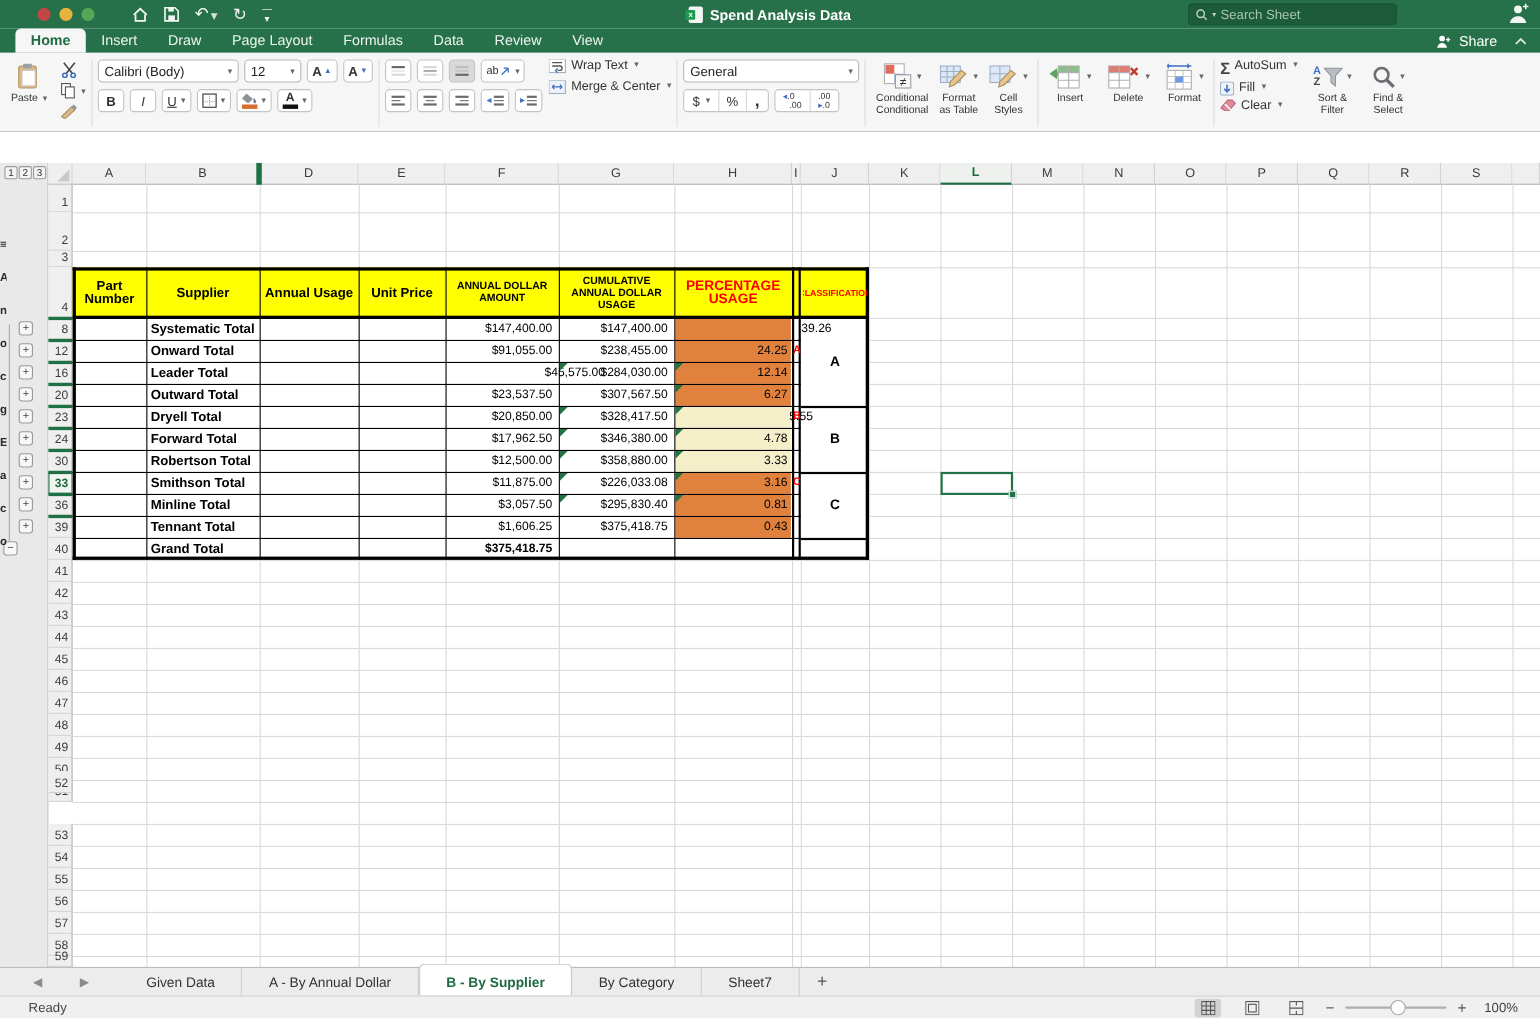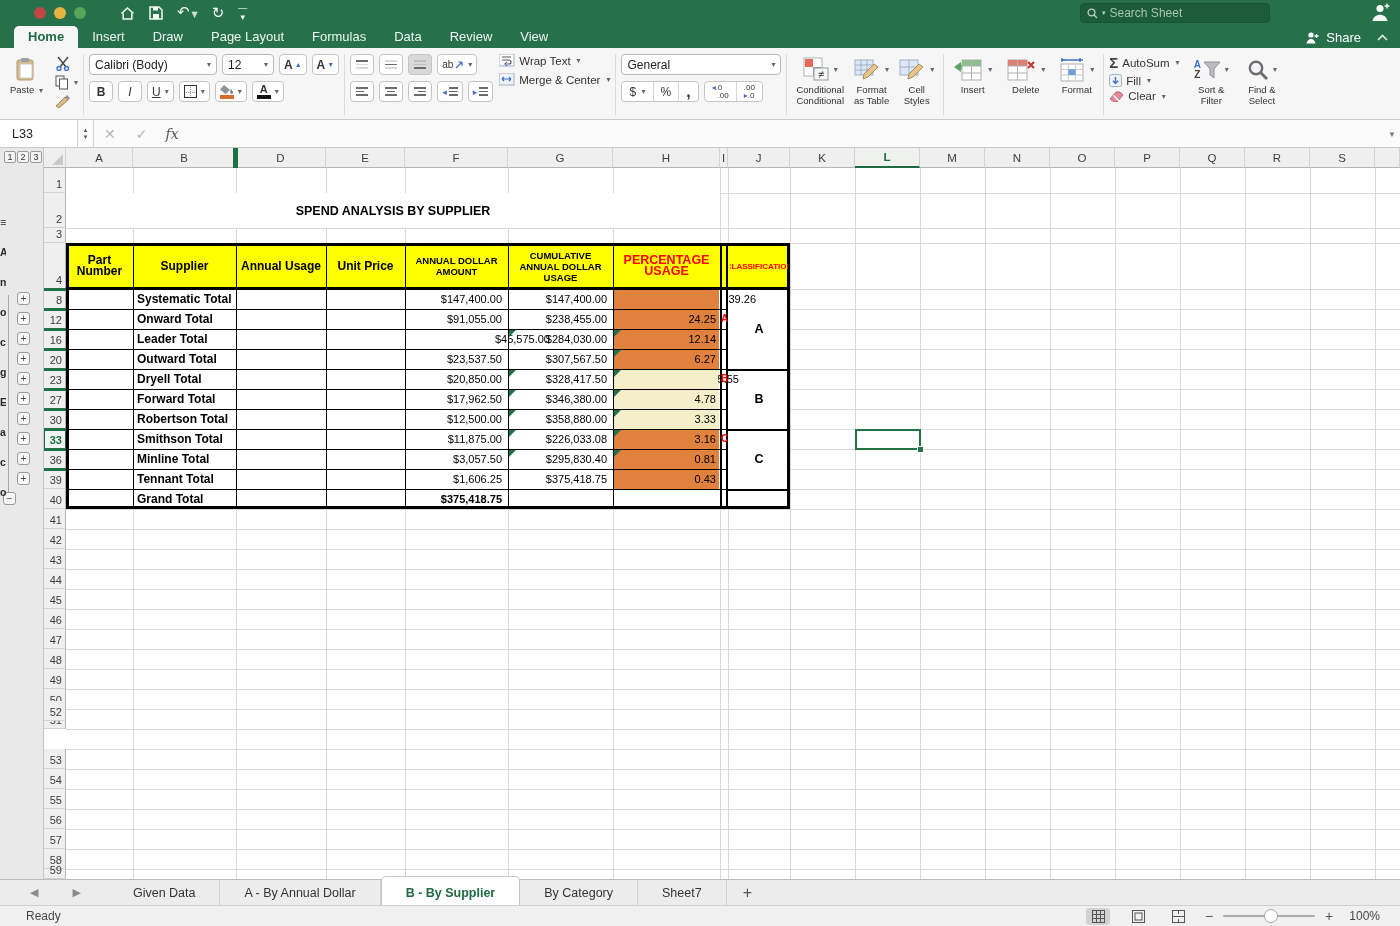--- a/index.html
+++ b/index.html
@@ -33,21 +33,21 @@
   .rtab.active { background:#f6f6f6; color:#1e6b41; font-weight:bold;
     border-radius:5px 5px 0 0; }
   .share-zone { position:absolute; right:12px; bottom:3px; display:flex; align-items:center;
     gap:6px; color:#fff; font-size:13px; }
 
   
   .ribbon { position:absolute; left:0; top:48px; width:1400px; height:72px; background:#f6f6f6;
     border-bottom:1px solid #c9c9c9; display:flex; align-items:stretch; padding:4px 6px 2px; }
   .grpsep { width:1px; background:#dcdcdc; margin:2px 5px; }
   .rgroup { display:flex; flex-direction:column; justify-content:flex-start; gap:6px; padding-top:2px;}
-  .rrow { display:flex; align-items:center; gap:5px; }
+  .rrow { display:flex; align-items:flex-start; gap:5px; }
   .bigbtn { display:flex; flex-direction:column; align-items:center; justify-content:flex-start;
     font-size:9.5px; color:#333; text-align:center; line-height:10.5px; padding:1px 4px; }
   .bigbtn .bicon { height:30px; display:flex; align-items:center; }
   .combo { background:#fff; border:1px solid #b9b9b9; border-radius:4px; height:21px;
     display:flex; align-items:center; font-size:12px; color:#222; padding:0 5px; gap:4px; }
   .combo .cv { flex:1; }
   .sbtn { background:#fff; border:1px solid #c4c4c4; border-radius:4px; height:21px; min-width:24px;
     display:flex; align-items:center; justify-content:center; font-size:12px; color:#333; padding:0 4px; gap:2px;}
   .sbtn.sel { background:#d9d9d9; }
   .seg { display:flex; border:1px solid #c4c4c4; border-radius:4px; background:#fff; height:21px; overflow:hidden;}
@@ -155,20 +155,23 @@
         <svg width="14" height="14" viewBox="0 0 14 14">
             <path d="M1 1h9l3 3v9H1z" fill="none" stroke="#f2f7f3" stroke-width="1.5"></path>
             <rect x="4" y="8" width="6" height="5" fill="#f2f7f3"></rect>
             <rect x="4" y="1" width="5" height="3.5" fill="#f2f7f3"></rect>
           </svg>
       </span>
       <span class="ic" style="font-family:'DejaVu Sans',sans-serif;">↶<span class="caret">▼</span></span>
       <span class="ic" style="font-family:'DejaVu Sans',sans-serif;">↻</span>
       <span class="ic" style="font-size:9px;line-height:9px;text-align:center;">—<br>▾</span>
     </div>
+    <div class="doc-title">
+      <span class="xl-ic"></span><span>Spend Analysis Data</span>
+    </div>
     <div class="searchbox">
       <span>
         <svg width="11" height="11" viewBox="0 0 11 11">
             <circle cx="4.5" cy="4.5" r="3.4" fill="none" stroke="#bdd2c4" stroke-width="1.3"></circle>
             <path d="M7 7l3 3" stroke="#bdd2c4" stroke-width="1.3"></path>
           </svg>
       </span>
       <span style="font-size:7px;color:#bdd2c4;">▾</span>
       <span>Search Sheet</span>
     </div>
@@ -548,32 +551,20 @@
               <path d="M13.5 13.5 20 20" stroke="#6b6f73" stroke-width="3"></path>
             </svg>
           <span class="caret" style="color:#666;">▾</span>
         </span>
         <span>Find &amp;</span>
         <span>Select</span>
       </div>
     </div>
   </div>
 
-  <div class="fbar">
-    <div class="namebox">L33</div>
-    <div class="stepper">
-        <span>▲</span>
-        <span>▼</span>
-      </div>
-    <span class="fbtn">✕</span>
-    <span class="fbtn">✓</span>
-    <span class="fx">fx</span>
-    <div style="flex:1;height:100%;"></div>
-    <span class="fexp">▼</span>
-  </div>
 
   <div id="sheet">
       <div class="gutter"></div>
       <div class="lvlbox" style="left: 4px; top: 3px;">1</div>
       <div class="lvlbox" style="left: 17px; top: 3px;">2</div>
       <div class="lvlbox" style="left: 30px; top: 3px;">3</div>
       <div style="position: absolute; left: 8px; top: 147px; width: 1px; height: 204px; background: rgb(169, 169, 169);"></div>
       <div class="colhdr" style="left: 66px; width: 67px;">A</div>
       <div class="colhdr" style="left: 133px; width: 103px;">B</div>
       <div class="colhdr" style="left: 236px; width: 90px;">D</div>
@@ -653,21 +644,21 @@
       <div class="rowhdr" style="top: 141px; height: 20px;">8</div>
       <div class="greenbar" style="top: 140px;"></div>
       <div class="rowhdr" style="top: 161px; height: 20px;">12</div>
       <div class="greenbar" style="top: 160px;"></div>
       <div class="rowhdr" style="top: 181px; height: 20px;">16</div>
       <div class="greenbar" style="top: 180px;"></div>
       <div class="rowhdr" style="top: 201px; height: 20px;">20</div>
       <div class="greenbar" style="top: 200px;"></div>
       <div class="rowhdr" style="top: 221px; height: 20px;">23</div>
       <div class="greenbar" style="top: 220px;"></div>
-      <div class="rowhdr" style="top: 241px; height: 20px;">27</div>
+      <div class="rowhdr" style="top: 241px; height: 20px;">24</div>
       <div class="greenbar" style="top: 240px;"></div>
       <div class="rowhdr" style="top: 261px; height: 20px;">30</div>
       <div class="greenbar" style="top: 260px;"></div>
       <div class="rowhdr selrow" style="top: 281px; height: 20px;">33</div>
       <div class="greenbar" style="top: 280px;"></div>
       <div class="rowhdr" style="top: 301px; height: 20px;">36</div>
       <div class="greenbar" style="top: 300px;"></div>
       <div class="rowhdr" style="top: 321px; height: 20px;">39</div>
       <div class="greenbar" style="top: 320px;"></div>
       <div class="rowhdr" style="top: 341px; height: 20px;">40</div>
@@ -704,21 +695,20 @@
       <div class="frag" style="top: 68px;">≡</div>
       <div class="frag" style="top: 98px;">A</div>
       <div class="frag" style="top: 128px;">n</div>
       <div class="frag" style="top: 158px;">o</div>
       <div class="frag" style="top: 188px;">c</div>
       <div class="frag" style="top: 218px;">g</div>
       <div class="frag" style="top: 248px;">E</div>
       <div class="frag" style="top: 278px;">a</div>
       <div class="frag" style="top: 308px;">c</div>
       <div class="frag" style="top: 338px;">o</div>
-      <div class="titlecell" style="left: 66px; top: 45px; width: 654px; height: 35px;">SPEND ANALYSIS BY SUPPLIER</div>
       <div style="position: absolute; left: 66px; top: 95px; width: 724px; height: 266px; background: rgb(255, 255, 255);">
         <div class="ycell" style="left: 0px; top: 0px; width: 724px; height: 46px;"></div>
         <div style="position: absolute; left: 548px; top: 47px; width: 105px; height: 19px; background: rgb(224, 129, 62);"></div>
         <div style="position: absolute; left: 548px; top: 67px; width: 105px; height: 19px; background: rgb(224, 129, 62);"></div>
         <div style="position: absolute; left: 548px; top: 87px; width: 105px; height: 19px; background: rgb(224, 129, 62);"></div>
         <div style="position: absolute; left: 548px; top: 107px; width: 105px; height: 19px; background: rgb(224, 129, 62);"></div>
         <div style="position: absolute; left: 548px; top: 127px; width: 105px; height: 19px; background: rgb(245, 239, 201);"></div>
         <div style="position: absolute; left: 548px; top: 147px; width: 105px; height: 19px; background: rgb(245, 239, 201);"></div>
         <div style="position: absolute; left: 548px; top: 167px; width: 105px; height: 19px; background: rgb(245, 239, 201);"></div>
         <div style="position: absolute; left: 548px; top: 187px; width: 105px; height: 19px; background: rgb(224, 129, 62);"></div>

